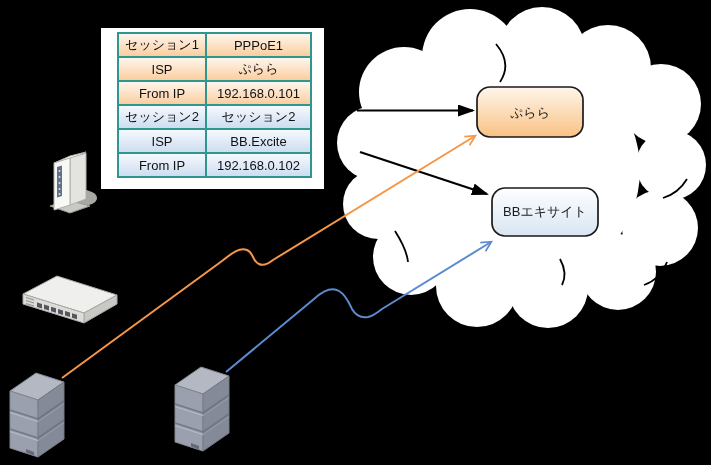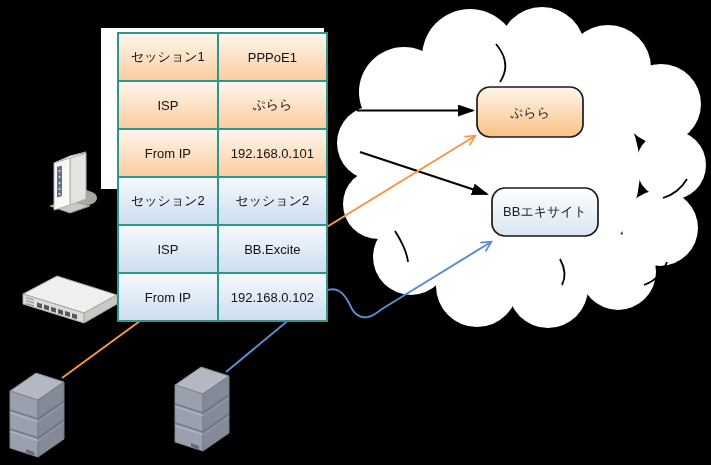--- a/index.html
+++ b/index.html
@@ -14,21 +14,21 @@
     font-size:13px;fill:#1a1a1a;
   }
   
   .table-wrap{
     position:absolute;left:101px;top:28px;width:223px;height:161px;
     background:#ffffff;
   }
   .session-table{border-collapse:collapse;margin:4px 0 0 16px;}
   .session-table td{
     border:2px solid #2E968C;
-    height:22px;padding:12px;
+    height:22px;padding:0;
     text-align:center;vertical-align:middle;
     font-size:13px;color:#111111;white-space:nowrap;
   }
   .session-table td.lab{width:86px;}
   .session-table td.val{width:103px;margin-left:36px;}
   .session-table tr.g1 td{background:linear-gradient(#FEF6EC,#FBCDA0);}
   .session-table tr.g2 td{background:linear-gradient(#F5F9FD,#CDDDF1);}
 </style>
 </head>
 <body>

